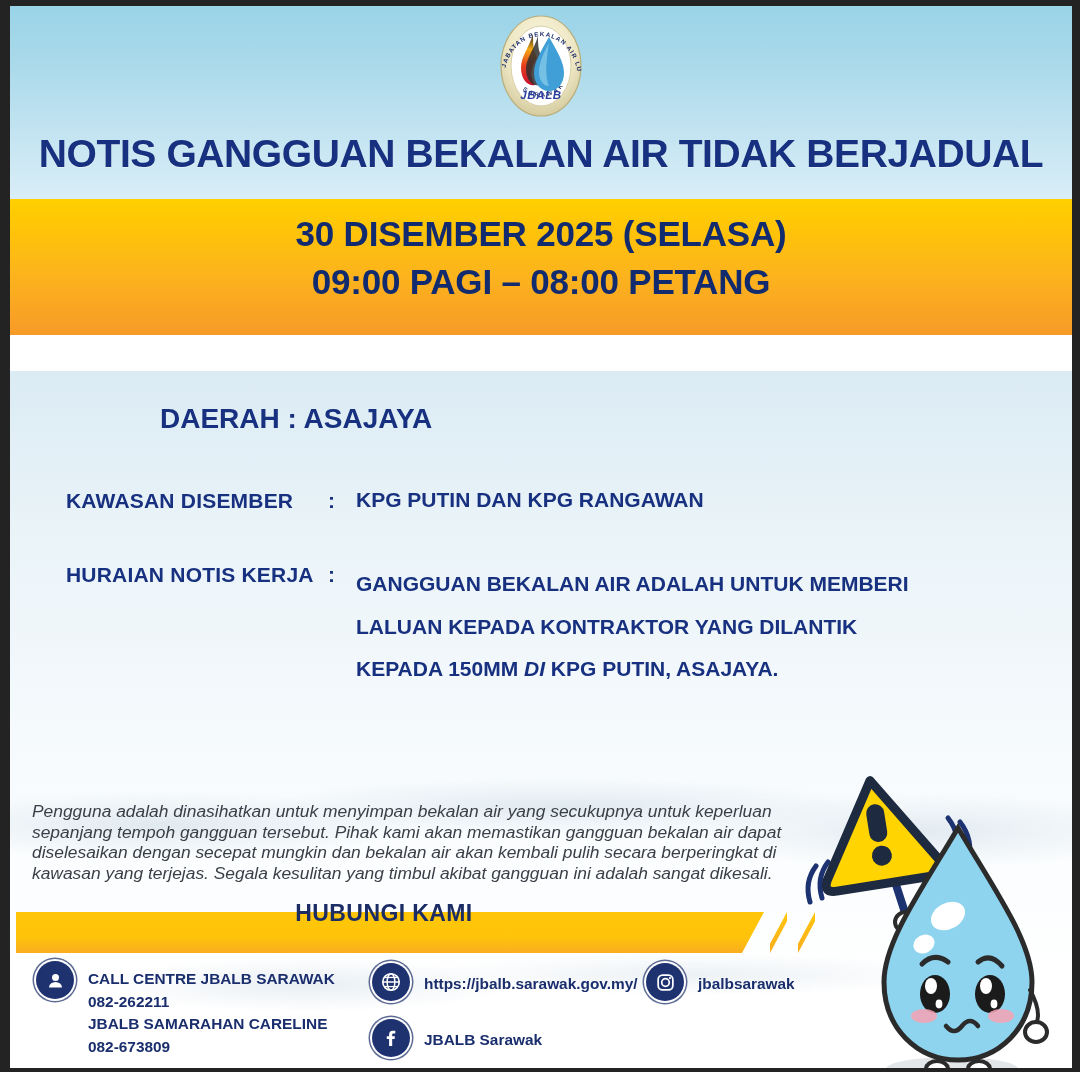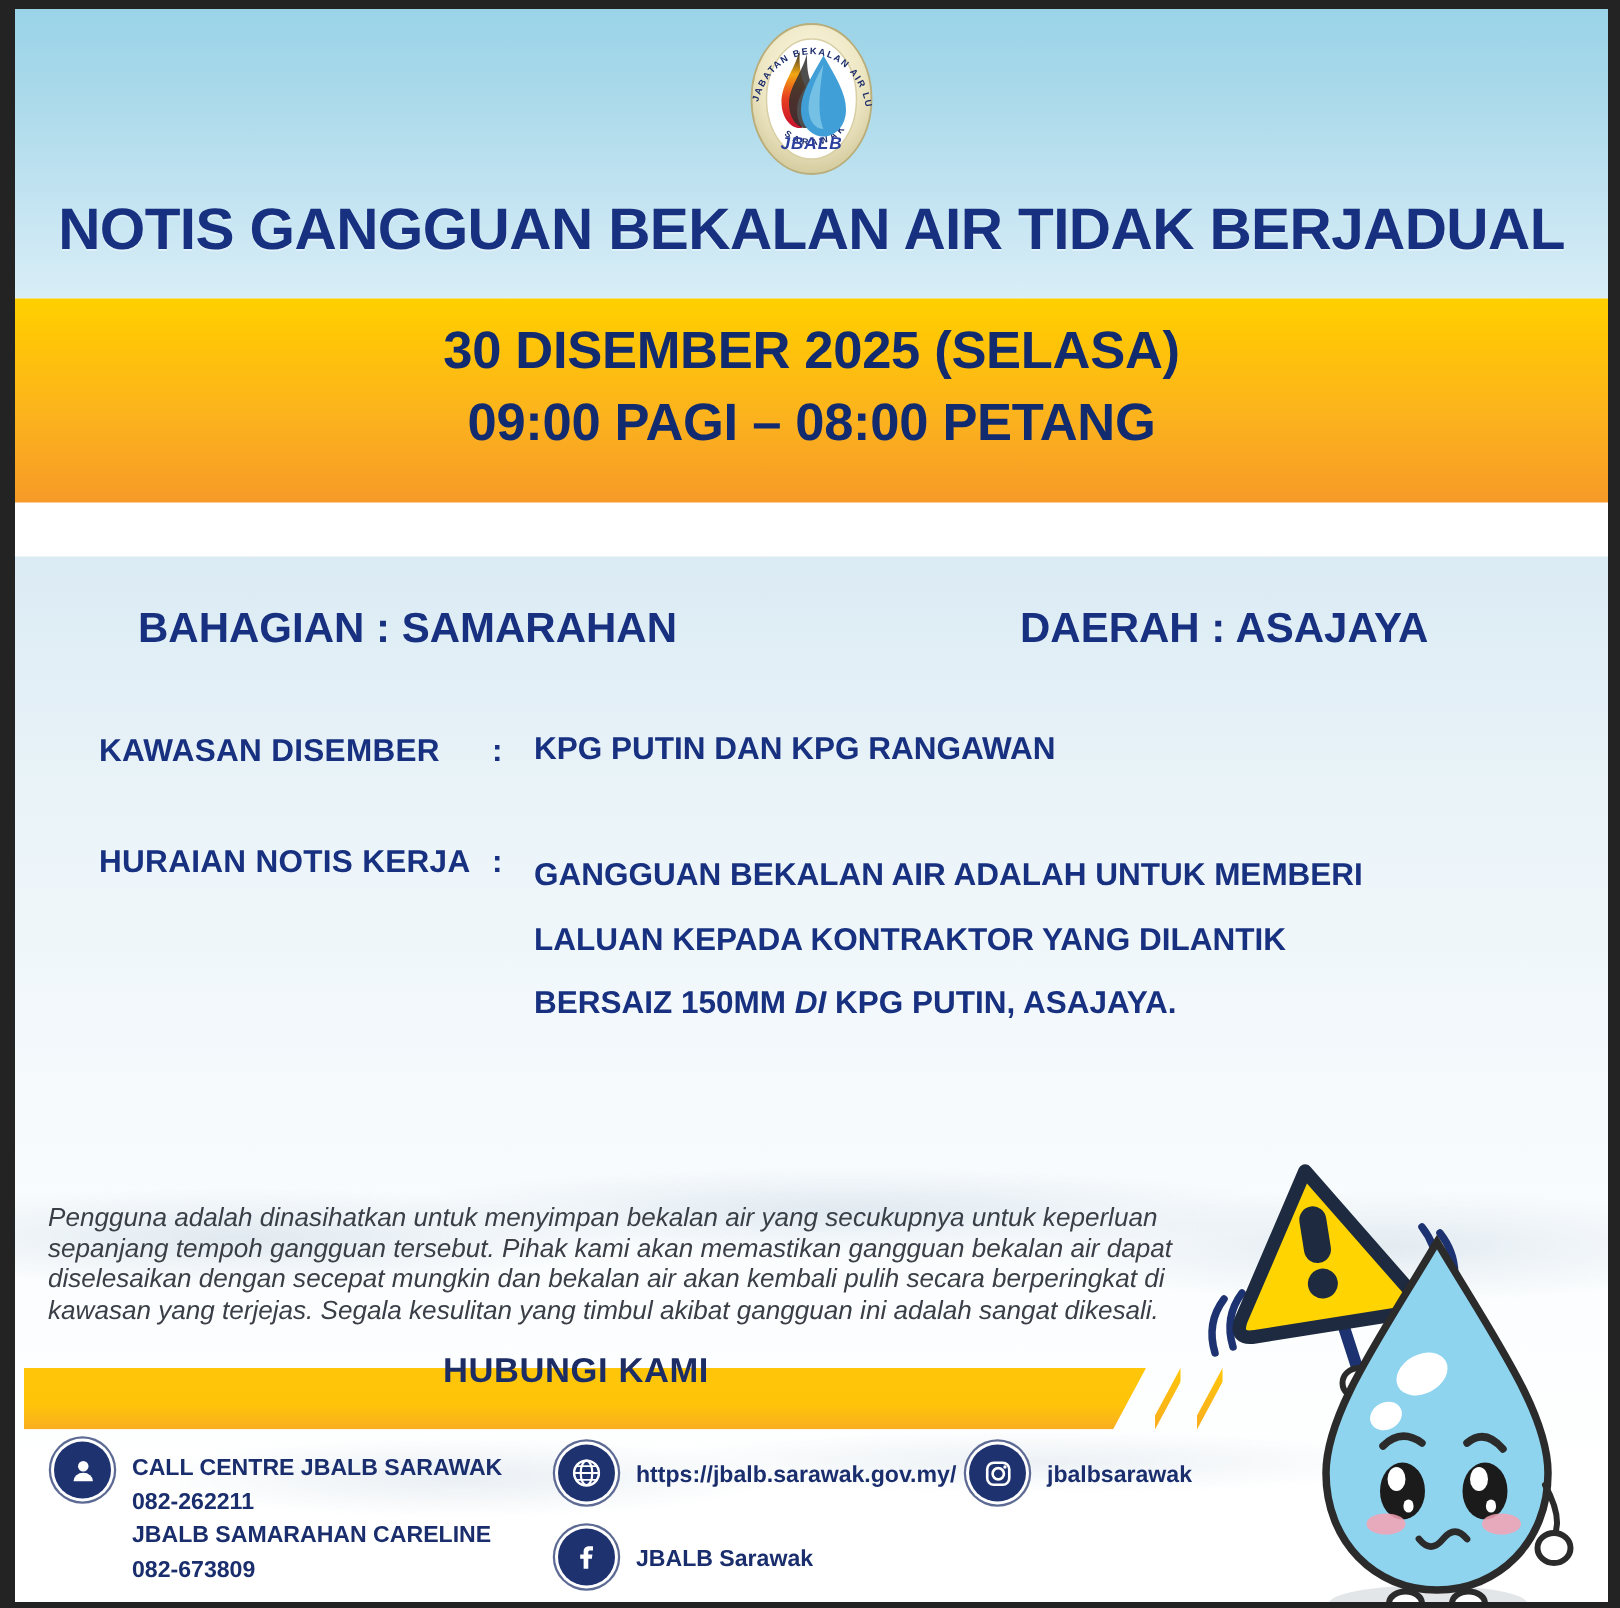--- a/index.html
+++ b/index.html
@@ -241,37 +241,36 @@
       <div class="date-line">30 DISEMBER 2025 (SELASA)</div>
       <div class="date-line">09:00 PAGI – 08:00 PETANG</div>
     </div>
 
     <div class="body-area">
 
       <div class="splash splash-top"></div>
       <div class="splash splash-bot"></div>
 
       <div class="region-row">
-        <div class="region-div">BAHAGIAN : SAMARAHAN</div>
         <div class="region-dist">DAERAH : ASAJAYA</div>
       </div>
 
       <div class="field field-area">
         <div class="field-label">KAWASAN DISEMBER</div>
         <div class="field-colon">:</div>
         <div class="field-value">KPG PUTIN DAN KPG RANGAWAN</div>
       </div>
 
       <div class="field field-desc">
         <div class="field-label">HURAIAN NOTIS KERJA</div>
         <div class="field-colon">:</div>
         <div class="field-value">
           <div>GANGGUAN BEKALAN AIR ADALAH UNTUK MEMBERI</div>
           <div>LALUAN KEPADA KONTRAKTOR YANG DILANTIK</div>
-          <div><span>BERSAIZ 150MM </span><em class="it">DI</em><span> KPG PUTIN, ASAJAYA.</span></div>
+          <div><span>KEPADA 150MM </span><em class="it">DI</em><span> KPG PUTIN, ASAJAYA.</span></div>
         </div>
       </div>
 
       <div class="mascot">
         <svg viewBox="0 0 270 330" width="270" height="330" aria-hidden="true">
           <ellipse cx="152" cy="303" rx="66" ry="12" fill="#d9dde0" opacity=".75"></ellipse>
 
           <g stroke="#1d3270" stroke-width="5" fill="none" stroke-linecap="round">
             <path d="M148,52 q14,18 8,40"></path>
             <path d="M160,56 q14,18 8,40"></path>

